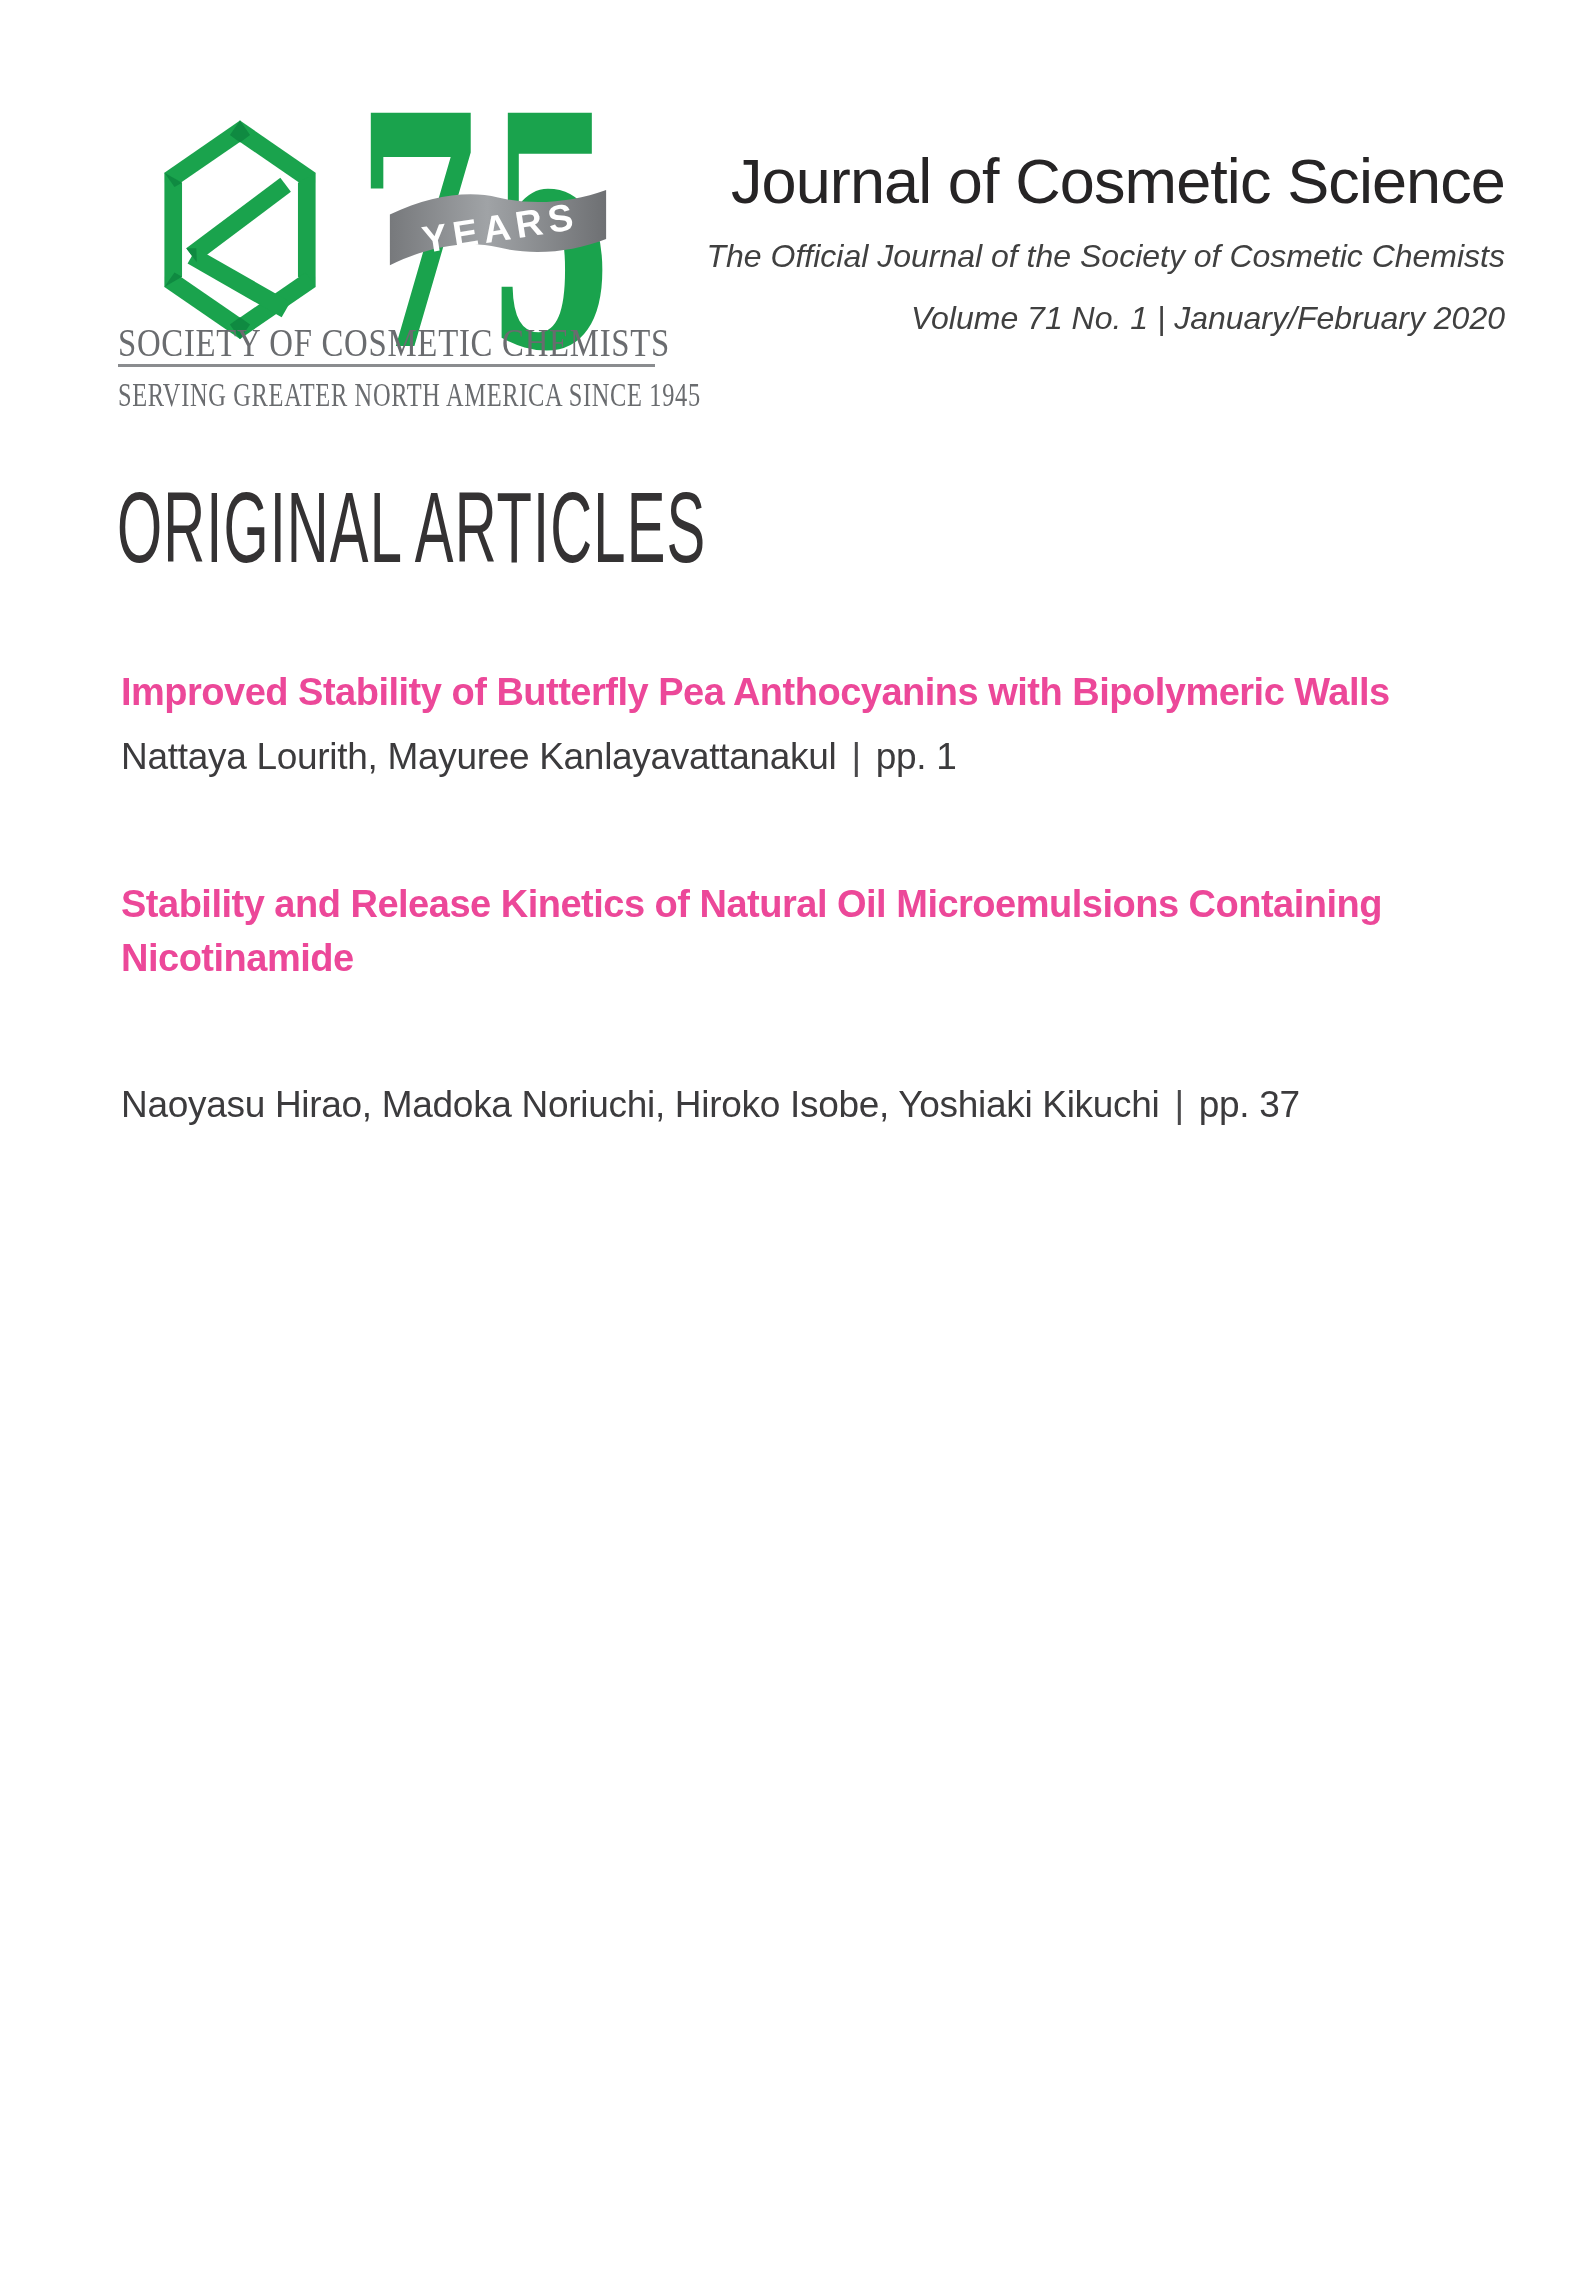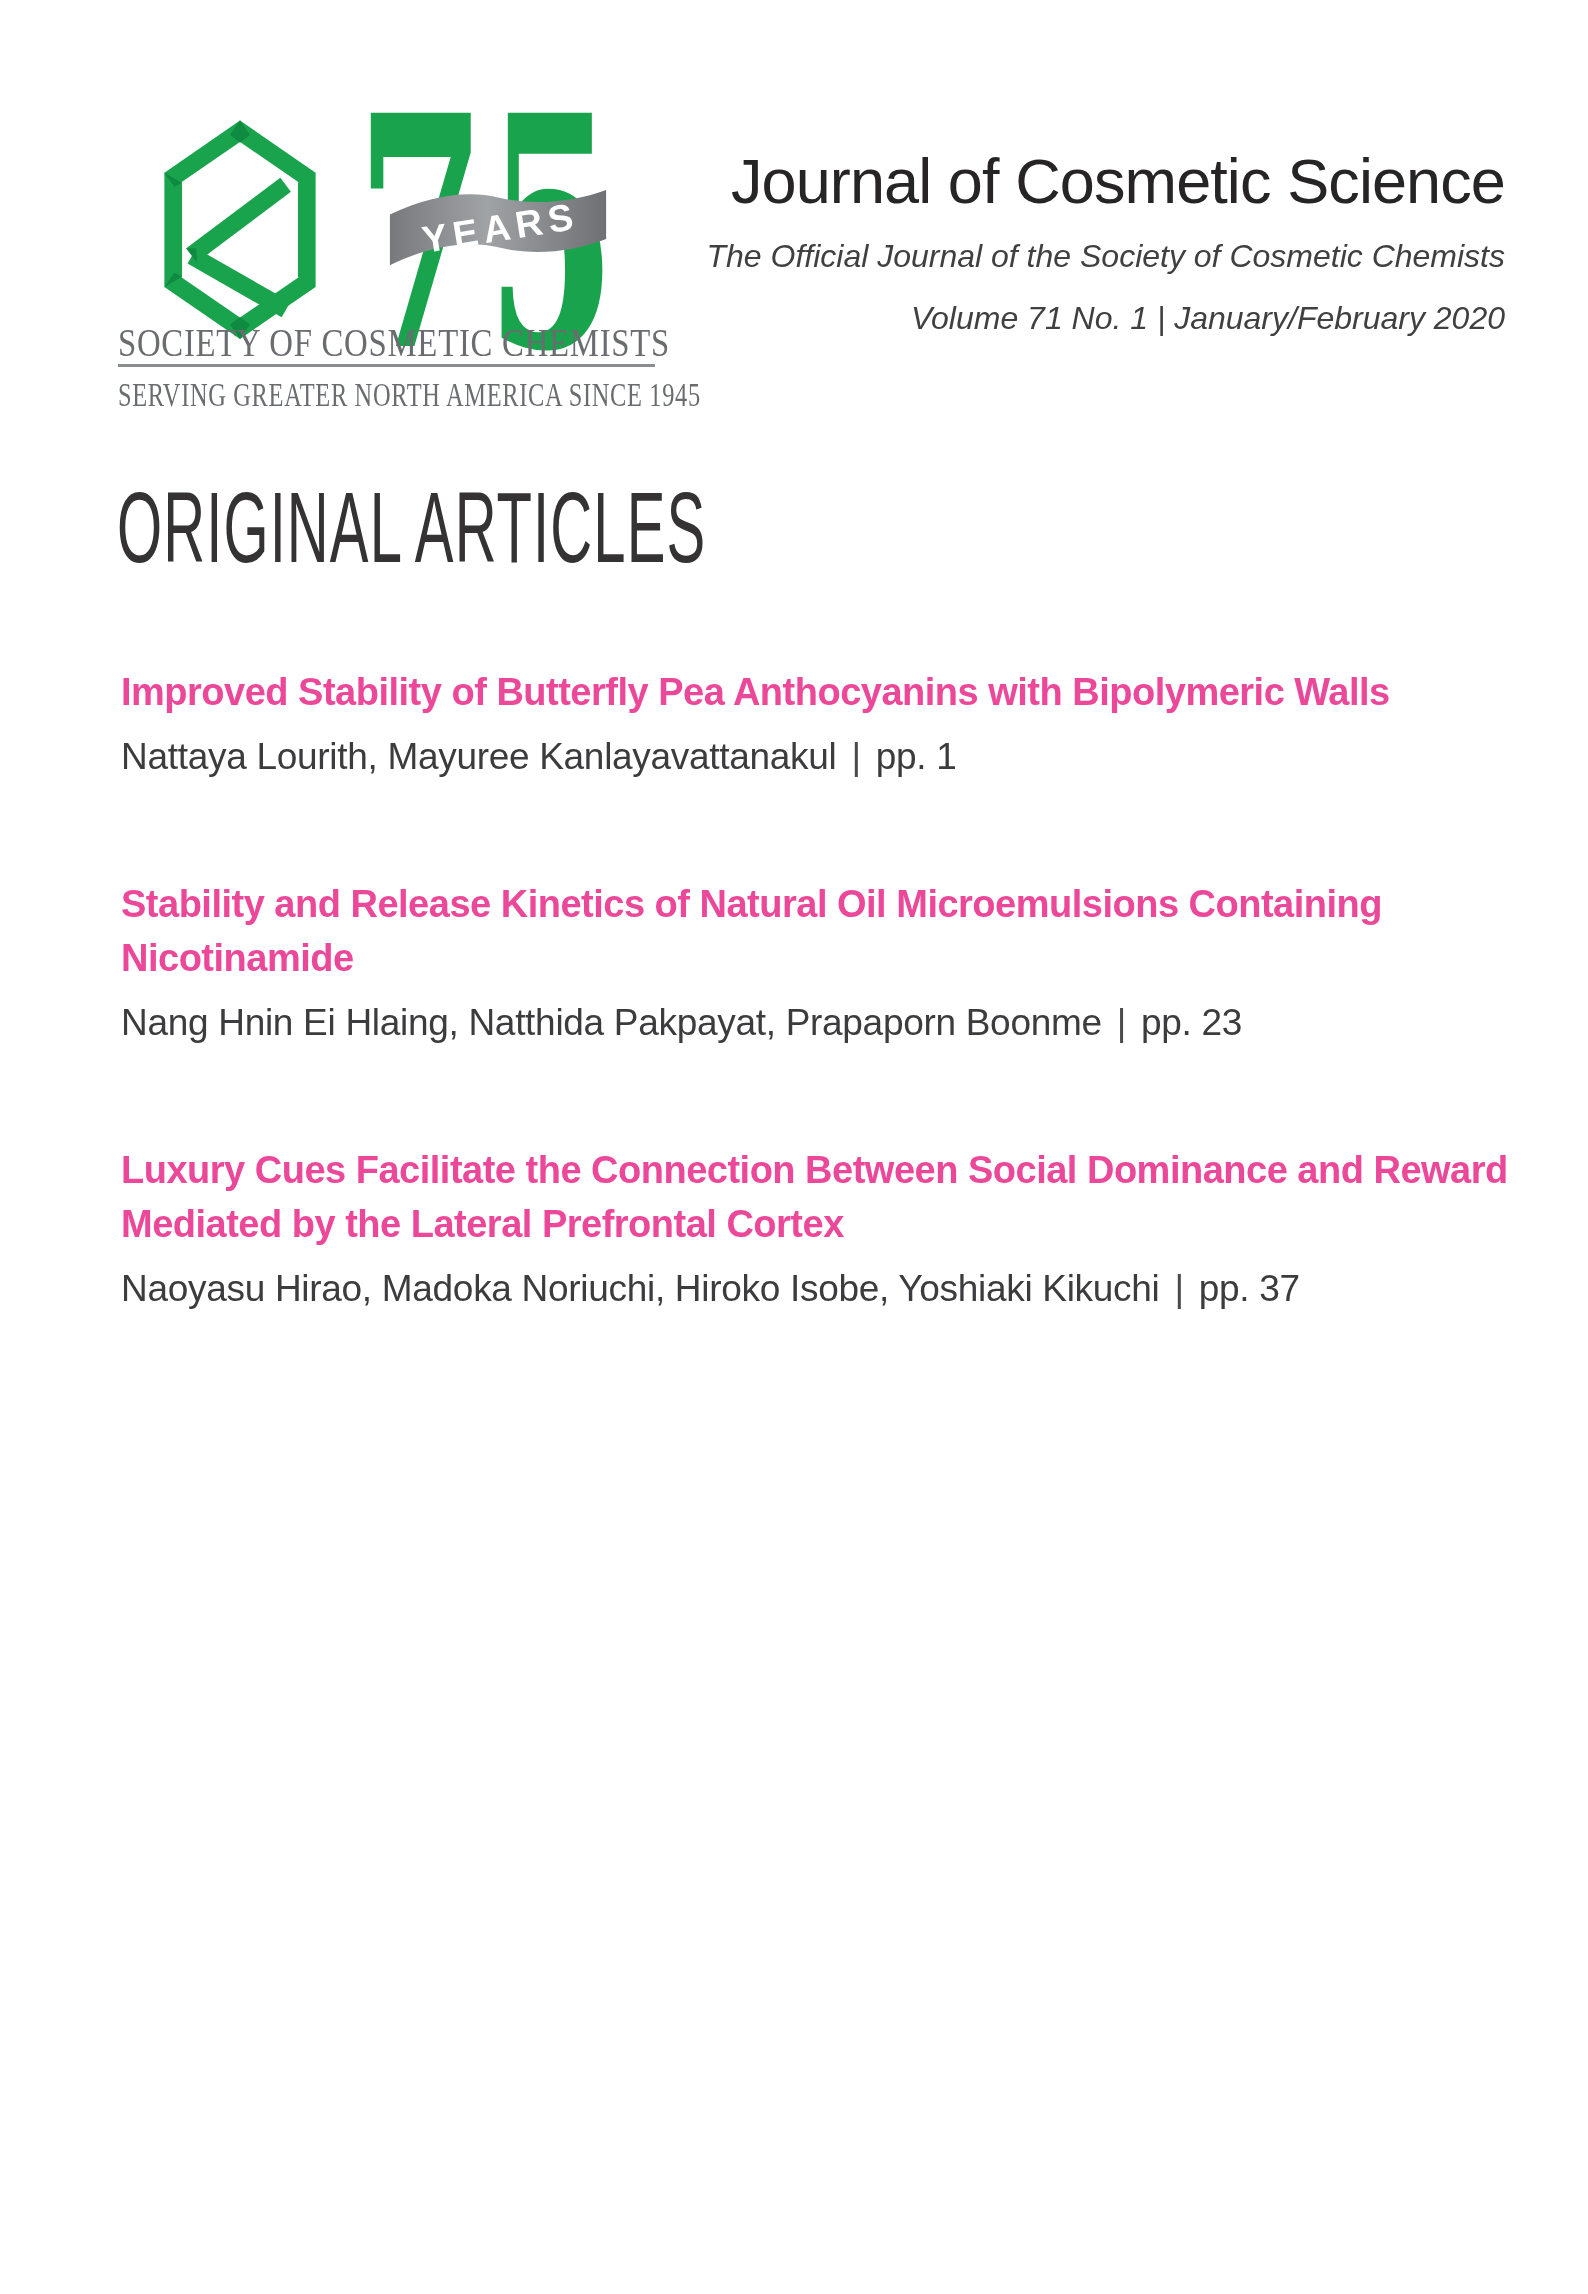--- a/index.html
+++ b/index.html
@@ -180,30 +180,23 @@
         <span>Nattaya Lourith, Mayuree Kanlayavattanakul</span><span class="a-sep">|</span><span>pp. 1</span>
       </p>
     </article>
 
 
     <article class="article">
       <h3 class="a-title">
         <span class="t-line">Stability and Release Kinetics of Natural Oil Microemulsions Containing</span>
         <span class="t-line">Nicotinamide</span>
       </h3>
-      <p class="a-byline">
-        <span>Nang Hnin Ei Hlaing, Natthida Pakpayat, Prapaporn Boonme</span><span class="a-sep">|</span><span>pp. 23</span>
-      </p>
     </article>
 
     <article class="article">
-      <h3 class="a-title">
-        <span class="t-line">Luxury Cues Facilitate the Connection Between Social Dominance and Reward</span>
-        <span class="t-line">Mediated by the Lateral Prefrontal Cortex</span>
-      </h3>
       <p class="a-byline">
         <span>Naoyasu Hirao, Madoka Noriuchi, Hiroko Isobe, Yoshiaki Kikuchi</span><span class="a-sep">|</span><span>pp. 37</span>
       </p>
     </article>
 
   </main>
 </div>
 
 
 </body></html>

